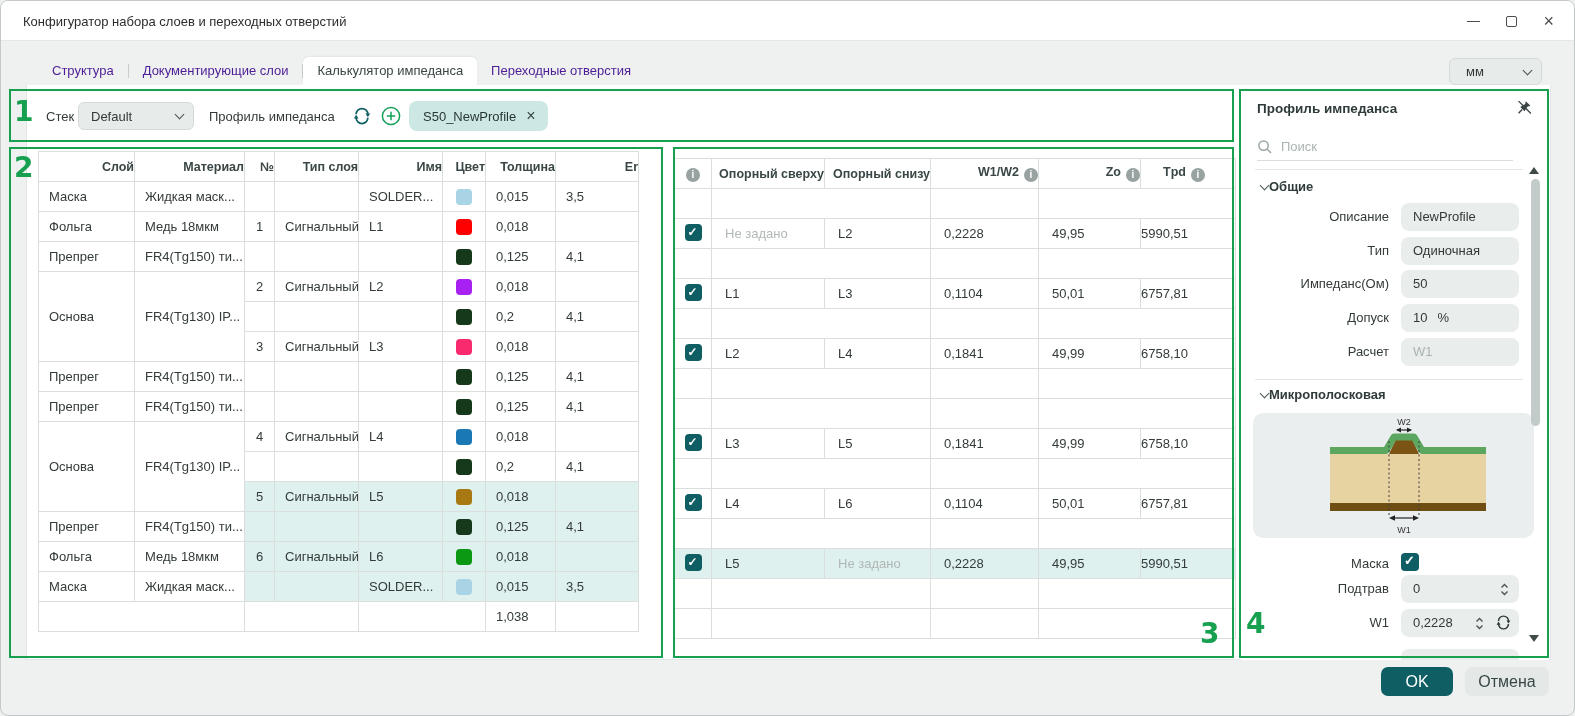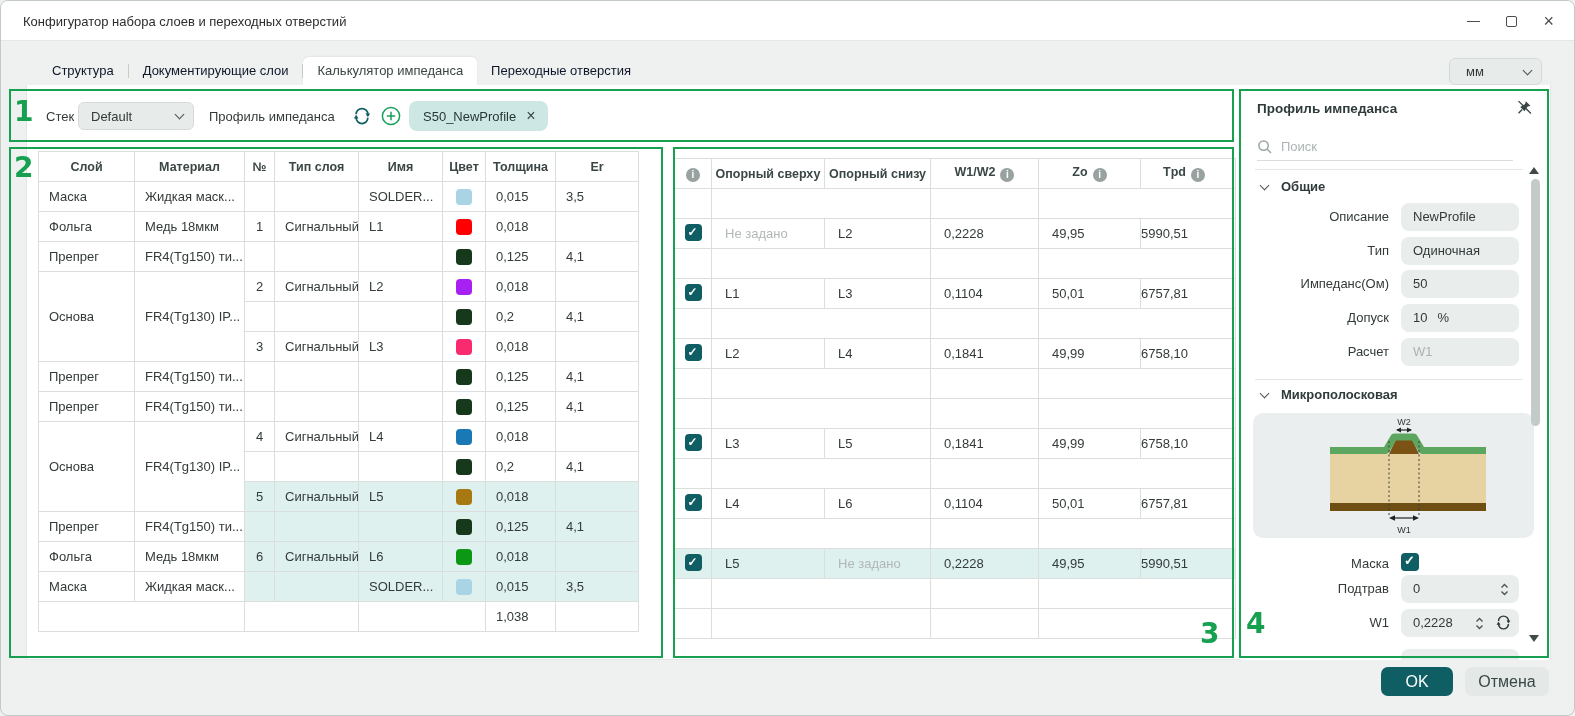--- a/index.html
+++ b/index.html
@@ -11,21 +11,21 @@
   .titlebar { position:absolute; left:0; top:0; right:0; height:40px; background:#fff; border-bottom:1px solid #e4e7e6; }
   .title { position:absolute; left:22px; top:13px; font-size:13px; color:#2d2d2d; }
   .win-controls { position:absolute; right:20px; top:0; height:40px; display:flex; align-items:center; gap:26px; }
   .wc-min { width:13px; border-top:1.6px solid #4c4c4c; display:inline-block; }
   .wc-max { width:11px; height:11px; border:1.6px solid #4c4c4c; border-radius:2px; display:inline-block; }
   .wc-close { font-size:18px; color:#4c4c4c; line-height:14px; }
   .wc-close::after { content:"×"; }
 
   
   .tabbar { position:absolute; left:37px; top:56px; height:28px; display:flex; align-items:center; }
-  .tab { padding:0 14px; height:28px; line-height:28px; color:#0f172a; cursor:default; white-space:nowrap; }
+  .tab { padding:0 14px; height:28px; line-height:28px; color:#4c1d95; cursor:default; white-space:nowrap; }
   .tab.active { background:#fff; border-radius:6px 6px 0 0; color:#3a4645; box-shadow:0 -1px 2px rgba(0,0,0,0.05); }
   .tabsep { width:1px; height:14px; background:#c7cdcc; }
   .units { position:absolute; left:1448px; top:57px; width:93px; height:27px; background:#e7ebea; border:1px solid #d5dad9; border-radius:6px; display:flex; align-items:center; padding:0 10px 0 16px; color:#323a39; }
   .units .chev { margin-left:auto; }
   .chev { width:7px; height:7px; border-right:1.5px solid #4a5554; border-bottom:1.5px solid #4a5554; transform:rotate(45deg); display:inline-block; margin-top:-3px; }
 
   
   .panel { position:absolute; left:25px; top:84px; width:1525px; height:575px; background:#fff; border:1px solid #e3e6e5; border-top:none; }
 
   
@@ -33,21 +33,21 @@
   .dropdown { position:absolute; background:#e7ebea; border:1px solid #d5dad9; border-radius:6px; display:flex; align-items:center; padding:0 10px 0 12px; color:#323a39; }
   .dropdown .chev { margin-left:auto; }
   .icon-btn { position:absolute; width:20px; height:20px; cursor:pointer; }
   .chip { position:absolute; left:408px; top:100px; height:30px; background:#cde8e4; border-radius:8px; display:flex; align-items:center; padding:0 12px 0 14px; color:#273635; }
   .chip-x { margin-left:10px; font-size:16px; color:#3a4645; line-height:16px; }
   .chip-x::after { content:"×"; }
 
   
   table { border-collapse:collapse; table-layout:fixed; background:#fff; }
   th, td { border:1px solid #dadfde; height:30px; overflow:hidden; white-space:nowrap; vertical-align:middle; }
-  thead th { font-size:12.5px; font-weight:700; color:#3a4746; text-align:center; height:30px; background:#fff; }
+  thead th { font-size:12.5px; font-weight:700; color:#3a4746; text-align:right; height:30px; background:#fff; }
   td { font-size:13px; color:#333b3a; }
   .layers-table { position:absolute; left:37px; top:150px; width:600px; }
   .cl-layer, .cl-material, .cl-type, .cl-name, .cl-thick, .cl-er { text-align:left; padding-left:10px; }
   .cl-num, .cl-color { text-align:center; padding:0; }
   .swatch { display:inline-block; width:16px; height:16px; border-radius:4px; vertical-align:middle; }
   .hl { background:#def1ef; }
 
   .imp-table { position:absolute; left:673px; top:157px; width:561px; }
   .ci-chk { text-align:center; padding:0; }
   .ci-ref, .ci-w, .ci-zo { text-align:left; padding-left:13px; }
@@ -61,21 +61,21 @@
   .inf::after { content:"i"; }
 
   
   .profile { position:absolute; left:1240px; top:88px; width:308px; height:571px; background:#fff; overflow:hidden; }
   .p-title { position:absolute; left:16px; top:12px; font-weight:700; font-size:13.5px; color:#2f3b3a; }
   .p-pin { position:absolute; right:16px; top:10px; color:#3a4645; }
   .searchwrap { position:absolute; left:16px; top:44px; width:256px; height:28px; border-bottom:1px solid #d9dedd; display:flex; align-items:center; gap:9px; }
   .searchwrap input { border:none; outline:none; flex:1; font-size:13px; font-family:inherit; color:#333b3a; background:transparent; }
   .searchwrap input::placeholder { color:#aab4b3; }
   .pdiv { position:absolute; left:14px; right:26px; height:1px; background:#e2e6e5; }
-  .psec { position:absolute; left:20px; display:flex; align-items:center; gap:13px; font-weight:700; color:#2f3b3a; }
+  .psec { position:absolute; left:20px; display:flex; align-items:center; gap:1px; font-weight:700; color:#2f3b3a; }
   .plabel { position:absolute; right:160px; text-align:right; color:#333b3a; white-space:nowrap; }
   .pfield { position:absolute; left:160px; width:118px; height:28px; background:#e9edec; border-radius:8px; line-height:28px; padding-left:12px; color:#323a39; }
   .pfield .suffix { margin-left:10px; }
   .pfield.mutedval { color:#aab4b3; }
   .spin { position:absolute; right:9px; top:7px; color:#4a5554; }
   .pcheck { position:absolute; left:160px; width:18px; height:18px; background:#0f5e64; border-radius:4px; }
   .pcheck::after { content:"✓"; color:#fff; font-size:13px; font-weight:700; position:absolute; left:3px; top:0px; }
   .diagram { position:absolute; left:12px; top:324px; width:281px; height:125px; background:#ebeeee; border-radius:10px; }
   .sb-thumb { position:absolute; right:9px; top:90px; width:9px; height:247px; background:#c3cbca; border-radius:5px; }
   .sb-up { position:absolute; right:10px; top:78px; width:0; height:0; border-left:5px solid transparent; border-right:5px solid transparent; border-bottom:7px solid #3f4a49; }

